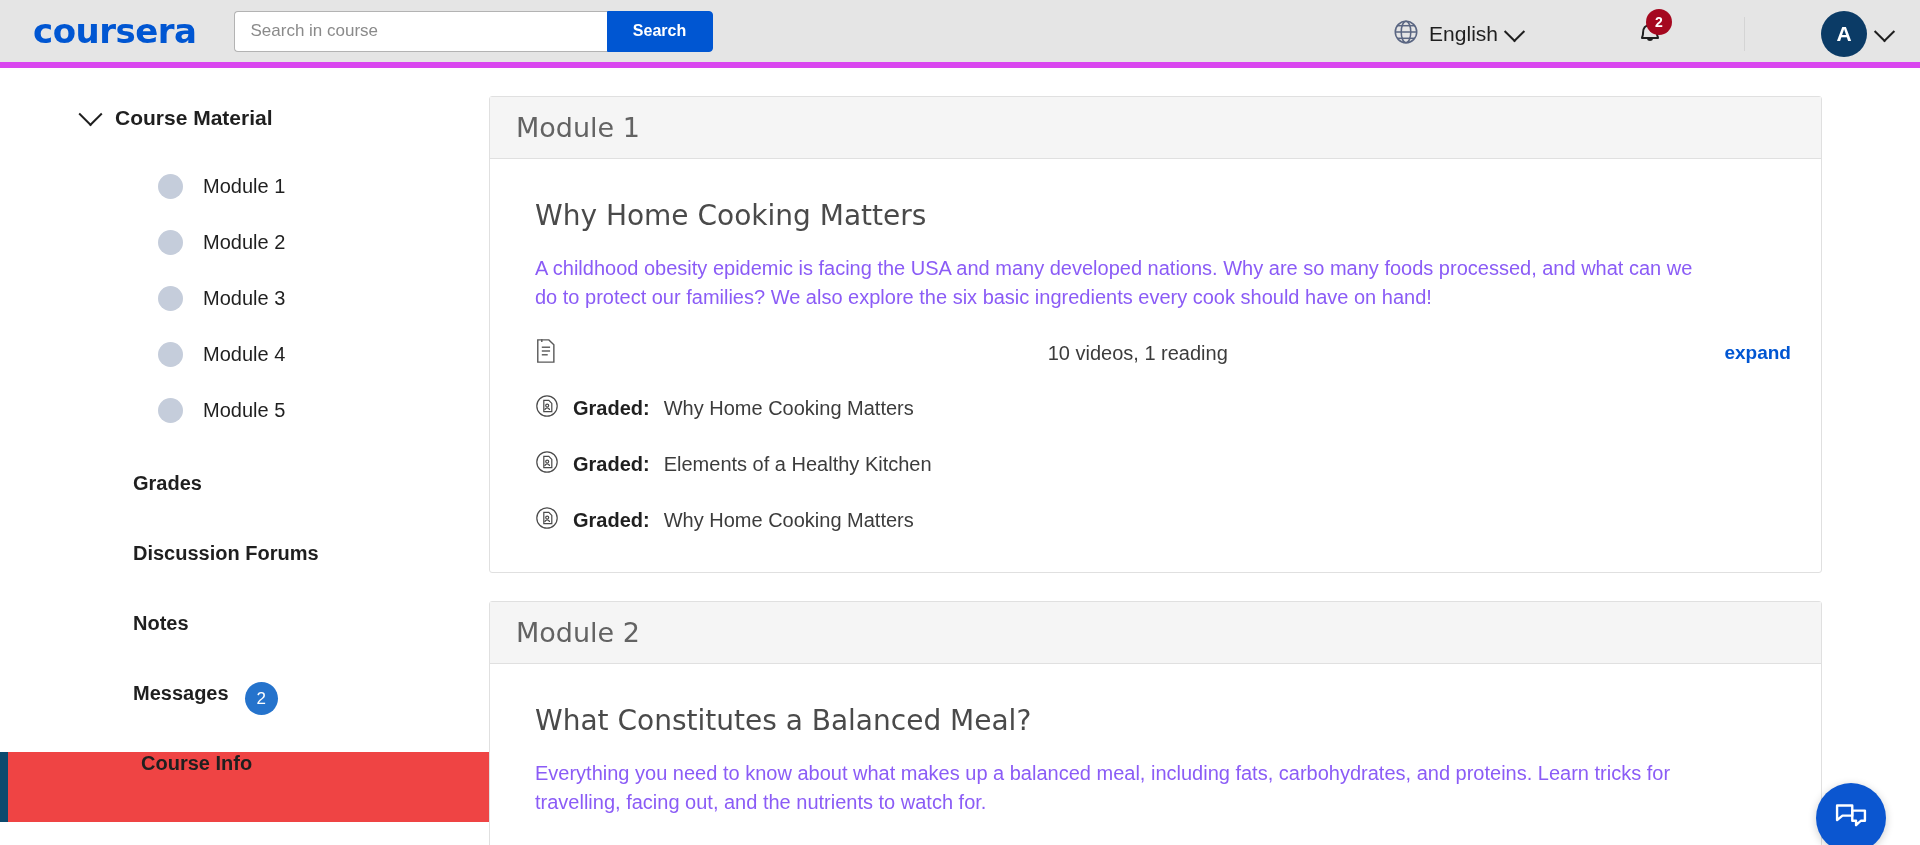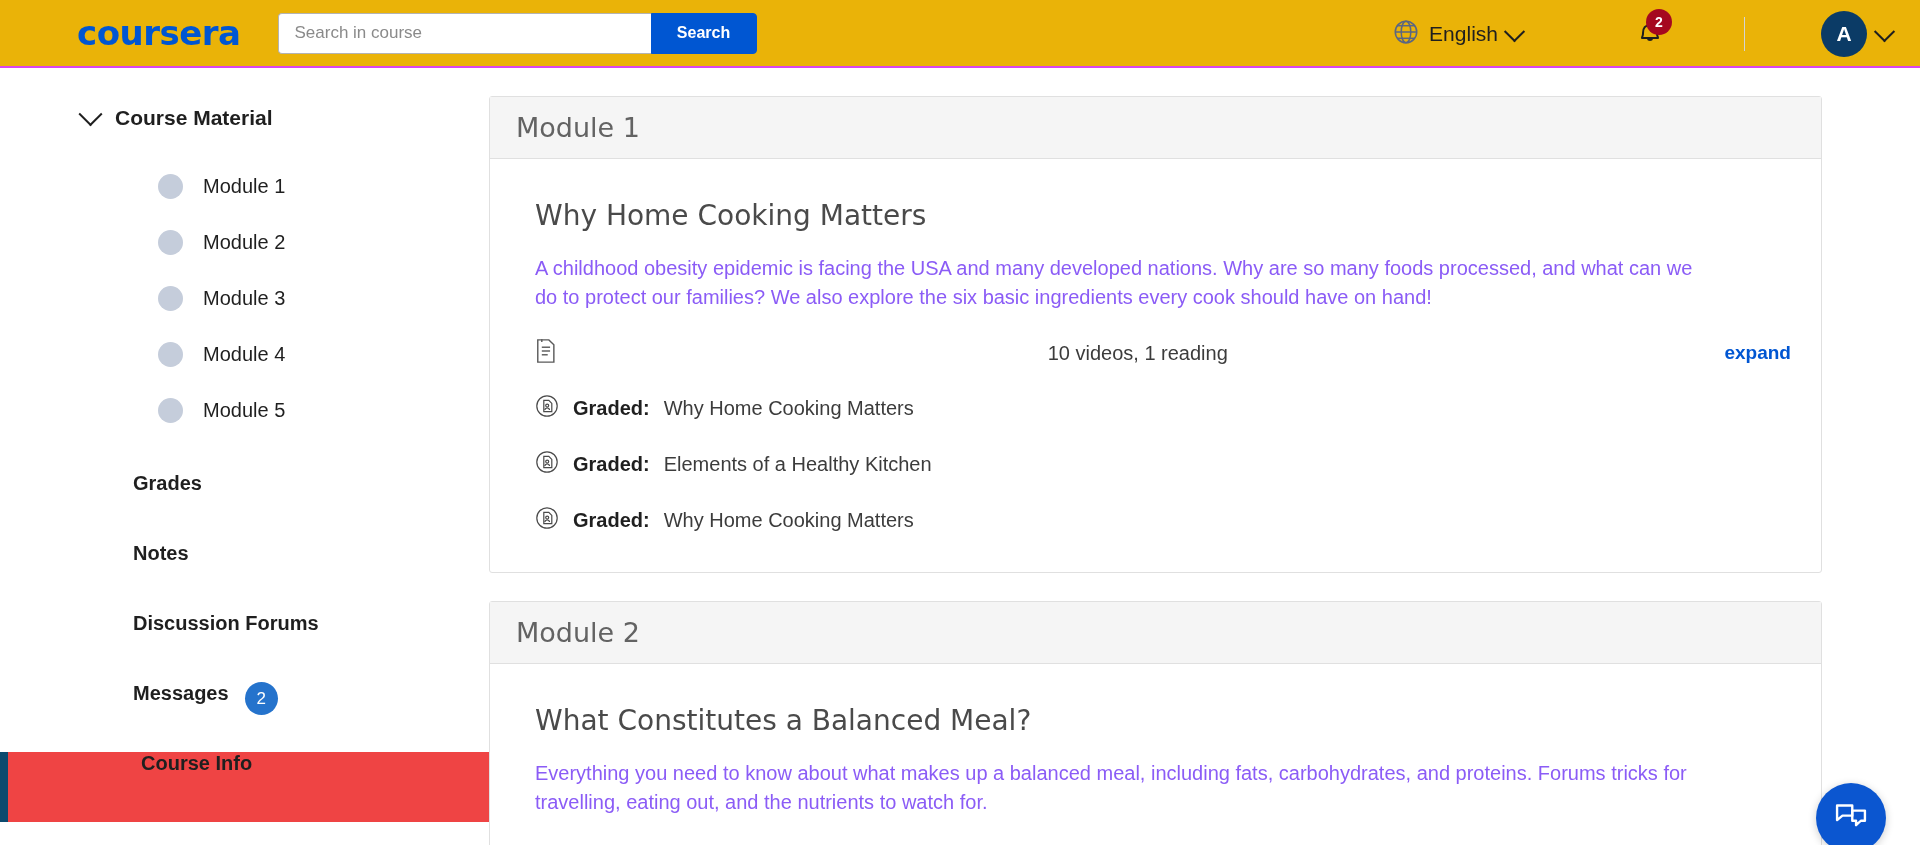--- a/index.html
+++ b/index.html
@@ -11,25 +11,24 @@
     background: #ffffff;
     font-family: "Liberation Sans", sans-serif;
     color: #1f1f1f;
   }
 
   
   .header {
     position: relative;
     height: 68px;
     width: 1920px;
-    background: #eab308;
-    border-bottom: 2px solid #d946ef;
-    display: flex;
-    align-items: center;
-    padding-left: 44px;
+    background: #e5e5e5;
+    border-bottom: 6px solid #d946ef;
+    display: flex;
+    align-items: center;
   }
 
   .brand {
     margin-left: 33px;
     font-size: 34px;
     font-weight: 700;
     letter-spacing: -0.5px;
     color: #0056d2;
     font-family: "DejaVu Sans", sans-serif;
     line-height: 1;
@@ -405,24 +404,24 @@
         <span class="mod-dot"></span>
         <span class="mod-label">Module 5</span>
       </div>
     </div>
 
     <div class="sb-links">
       <div class="sb-link">
         <span>Grades</span>
       </div>
       <div class="sb-link">
+        <span>Discussion Forums</span>
+      </div>
+      <div class="sb-link">
         <span>Notes</span>
-      </div>
-      <div class="sb-link">
-        <span>Discussion Forums</span>
       </div>
       <div class="sb-link">
         <span>Messages</span>
         <span class="msg-badge">2</span>
       </div>
       <div class="sb-link active">
         <span>Course Info</span>
       </div>
     </div>
 
@@ -494,21 +493,21 @@
 
       </div>
     </section>
 
     <section class="module-card">
       <div class="module-head">
         <span class="module-head-title">Module 2</span>
       </div>
       <div class="module-body">
         <h2 class="item-title">What Constitutes a Balanced Meal?</h2>
-        <p class="item-desc">Everything you need to know about what makes up a balanced meal, including fats, carbohydrates, and proteins. Forums tricks for travelling, eating out, and the nutrients to watch for.</p>
+        <p class="item-desc">Everything you need to know about what makes up a balanced meal, including fats, carbohydrates, and proteins. Learn tricks for travelling, facing out, and the nutrients to watch for.</p>
       </div>
     </section>
 
   </main>
 </div>
 
 <div class="chat-fab">
   <span>
     <svg width="38" height="38" viewBox="0 0 24 24" fill="none" stroke="#ffffff" stroke-width="1.5" stroke-linejoin="round">
       <path d="M3.2 5.4h9.6v6.4H6.6L3.2 14.6z"></path>

